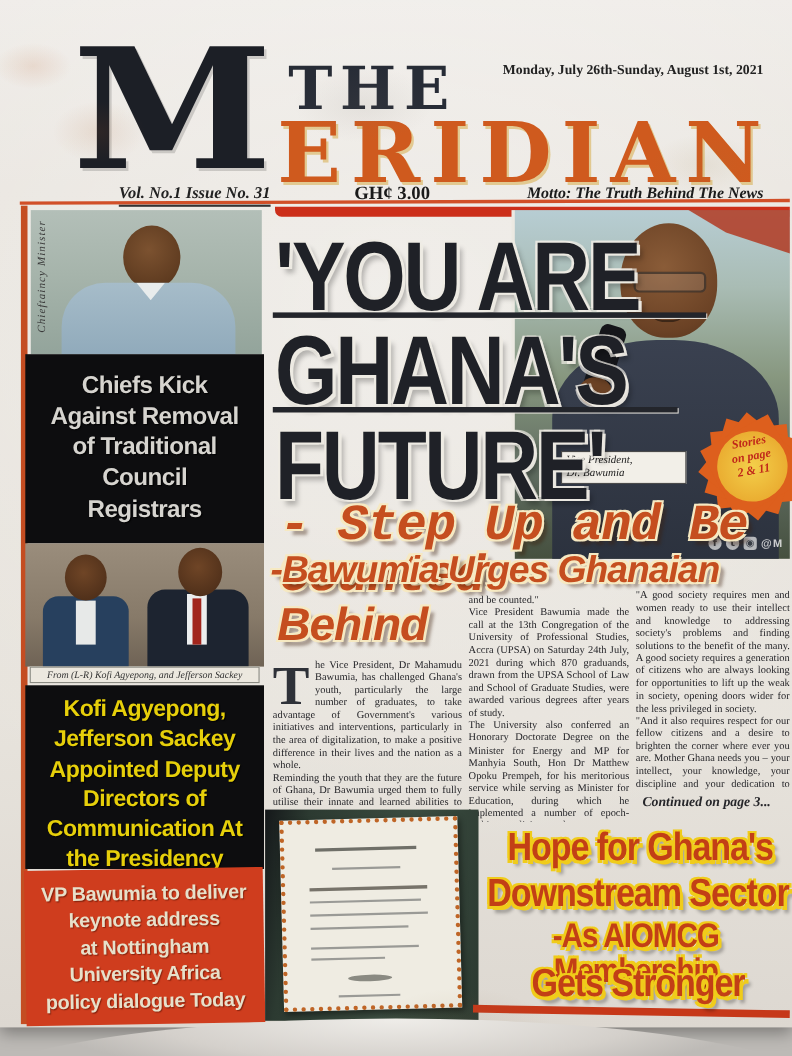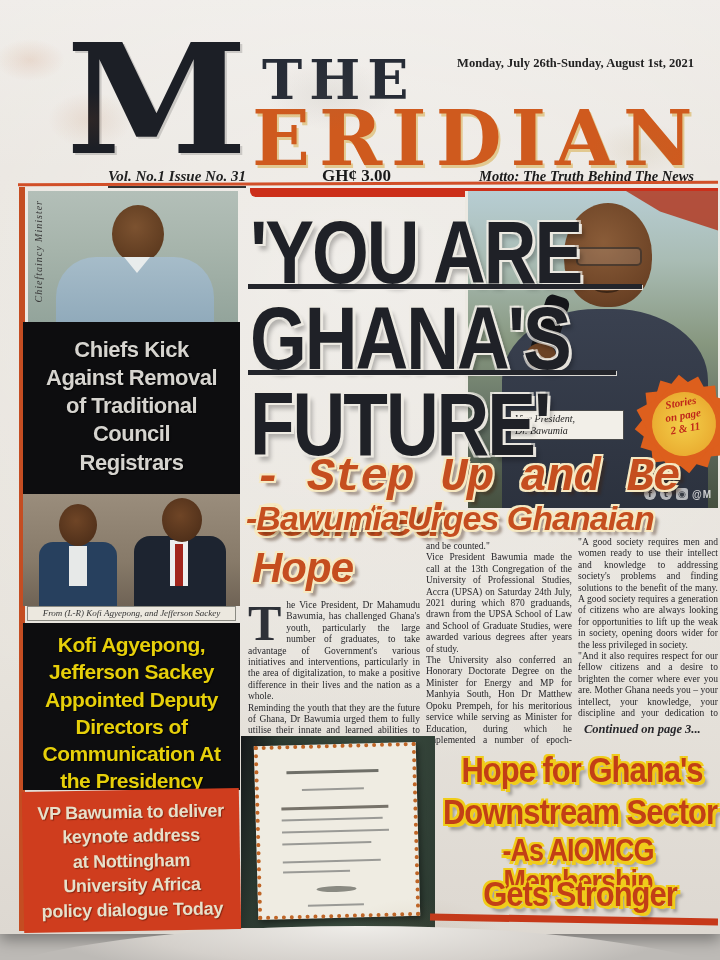--- a/index.html
+++ b/index.html
@@ -257,21 +257,21 @@
 </div>
 
 <div class="abs hl hl1">'YOU ARE</div>
 <div class="abs hrule hrule1"></div>
 <div class="abs hl hl2">GHANA'S</div>
 <div class="abs hrule hrule2"></div>
 <div class="abs hl hl3">FUTURE'</div>
 
 <div class="abs sub sub1">- Step Up and Be Counted</div>
 <div class="abs sub sub2">-Bawumia Urges Ghanaian</div>
-<div class="abs sub sub3">Hope</div>
+<div class="abs sub sub3">Behind</div>
 
 <div class="abs bodycol col1"><span class="dropcap">T</span><span class="prelined">he Vice President, Dr Mahamudu Bawumia, has challenged Ghana's youth, particularly the large number of graduates, to take advantage of Government's various initiatives and interventions, particularly in the area of digitalization, to make a positive difference in their lives and the nation as a whole.
 Reminding the youth that they are the future of Ghana, Dr Bawumia urged them to fully utilise their innate and learned abilities to "step up, do something great,</span></div>
 <div class="abs bodycol col2 prelined">and be counted."
 Vice President Bawumia made the call at the 13th Congregation of the University of Professional Studies, Accra (UPSA) on Saturday 24th July, 2021 during which 870 graduands, drawn from the UPSA School of Law and School of Graduate Studies, were awarded various degrees after years of study.
 The University also conferred an Honorary Doctorate Degree on the Minister for Energy and MP for Manhyia South, Hon Dr Matthew Opoku Prempeh, for his meritorious service while serving as Minister for Education, during which he implemented a number of epoch-making policies and programmes, including the Free Senior High School (FSHS).</div>
 <div class="abs bodycol col3 prelined">"A good society requires men and women ready to use their intellect and knowledge to addressing society's problems and finding solutions to the benefit of the many. A good society requires a generation of citizens who are always looking for opportunities to lift up the weak in society, opening doors wider for the less privileged in society.
 "And it also requires respect for our fellow citizens and a desire to brighten the corner where ever you are. Mother Ghana needs you – your intellect, your knowledge, your discipline and your dedication to work" he urged the graduates.</div>
 <div class="abs continued">Continued on page 3...</div>
 

